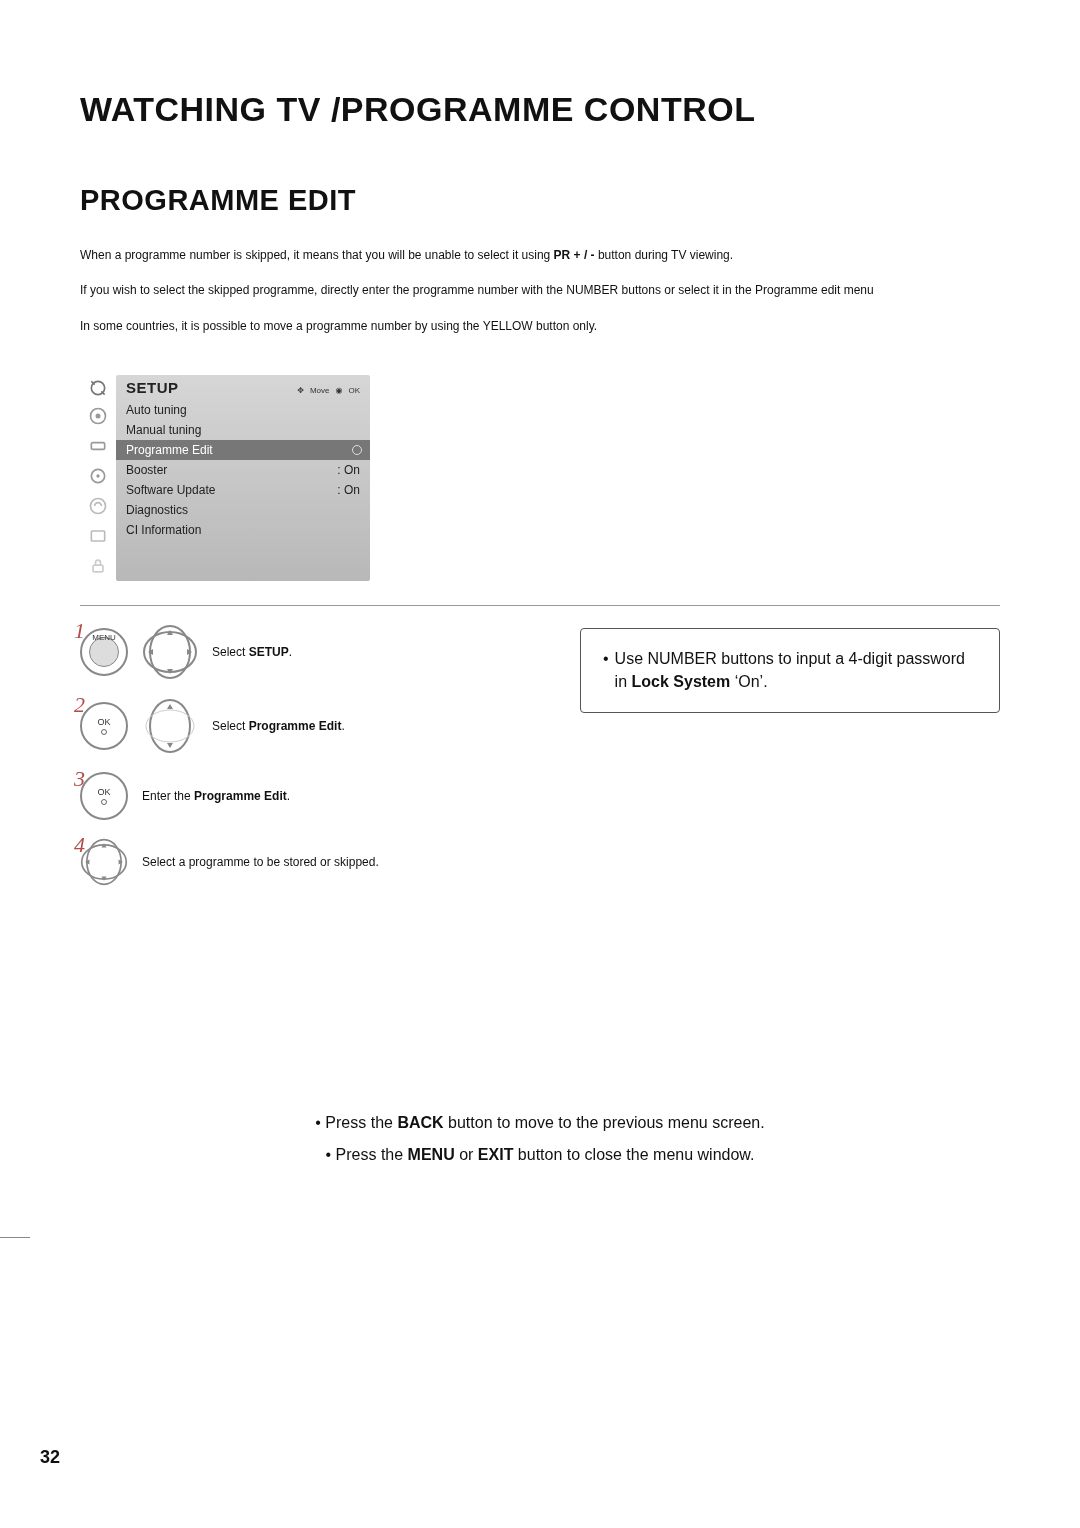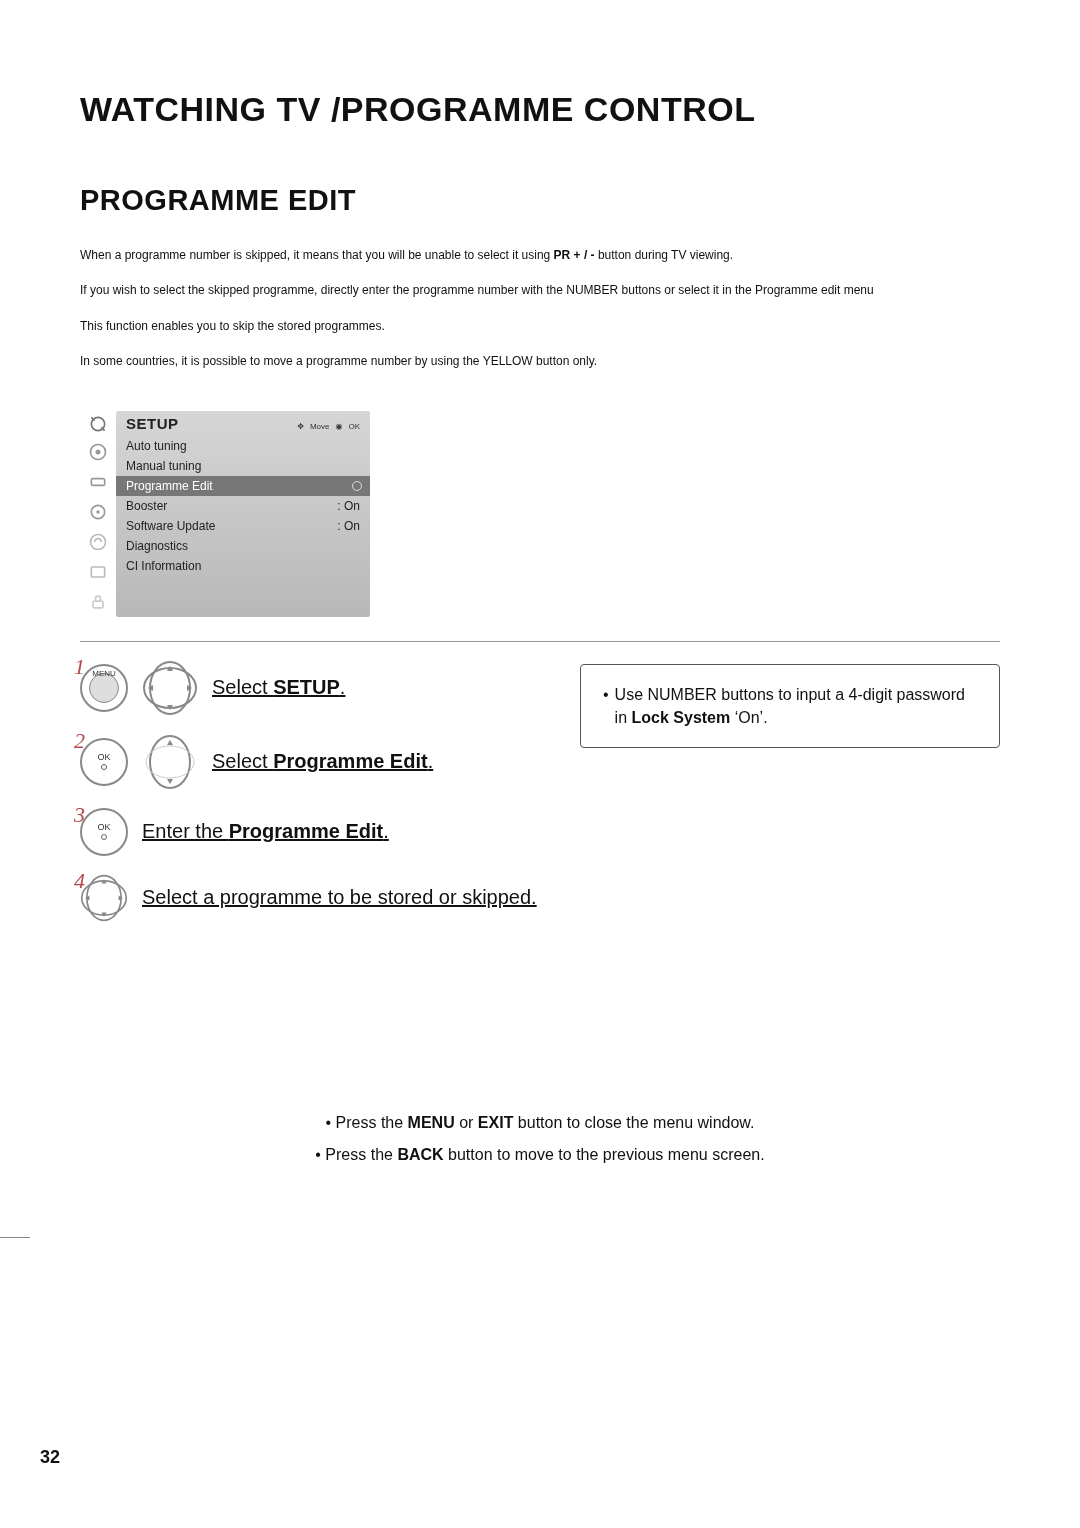--- a/index.html
+++ b/index.html
@@ -175,22 +175,21 @@
     width: 56px;
     height: 56px;
     position: relative;
     display: flex;
     align-items: center;
     justify-content: center;
   }
   .dpad svg { width: 56px; height: 56px; }
 
   .step-text {
-    font-size: 20px;
-    text-decoration: underline;
+    font-size: 12px;
   }
 
   .tip-box {
     border: 1px solid #555;
     border-radius: 4px;
     padding: 18px 22px;
     width: 420px;
     font-size: 16px;
     line-height: 1.45;
     margin-top: 4px;
@@ -232,21 +231,20 @@
 <body>
 
 <div class="page">
   <h1>WATCHING TV /PROGRAMME CONTROL</h1>
   <h2>PROGRAMME EDIT</h2>
 
   <p class="body-text">
     <span>When a programme number is skipped, it means that you will be unable to select it using </span><span class="bold">PR + / -</span><span> button during TV viewing.</span>
   </p>
   <p class="body-text">If you wish to select the skipped programme, directly enter the programme number with the NUMBER buttons or select it in the Programme edit menu</p>
-  <p class="body-text">This function enables you to skip the stored programmes.</p>
   <p class="body-text">In some countries, it is possible to move a programme number by using the YELLOW button only.</p>
 
   <div class="menu-mock">
     <div class="menu-icons">
       <div class="ic first">
         <svg viewBox="0 0 24 24">
             <circle cx="12" cy="12" r="8" fill="none" stroke="#777" stroke-width="2"></circle>
             <path d="M4 4 L8 8 M16 16 L20 20" stroke="#777" stroke-width="2"></path>
           </svg>
       </div>
@@ -405,21 +403,21 @@
         <span>
           <span>Use NUMBER buttons to input a 4-digit password in </span><span class="bold">Lock System</span><span> ‘On’.</span>
         </span>
       </div>
     </div>
   </div>
 </div>
 
 <div class="footer-notes">
   <p>
+    <span>• Press the </span><span class="bold">BACK</span><span> button to move to the previous menu screen.</span>
+  </p>
+  <p>
     <span>• Press the </span><span class="bold">MENU</span><span> or </span><span class="bold">EXIT</span><span> button to close the menu window.</span>
   </p>
-  <p>
-    <span>• Press the </span><span class="bold">BACK</span><span> button to move to the previous menu screen.</span>
-  </p>
 </div>
 
 <div class="side-rule"></div>
 <div class="page-number">32</div>
 
 </body></html>

